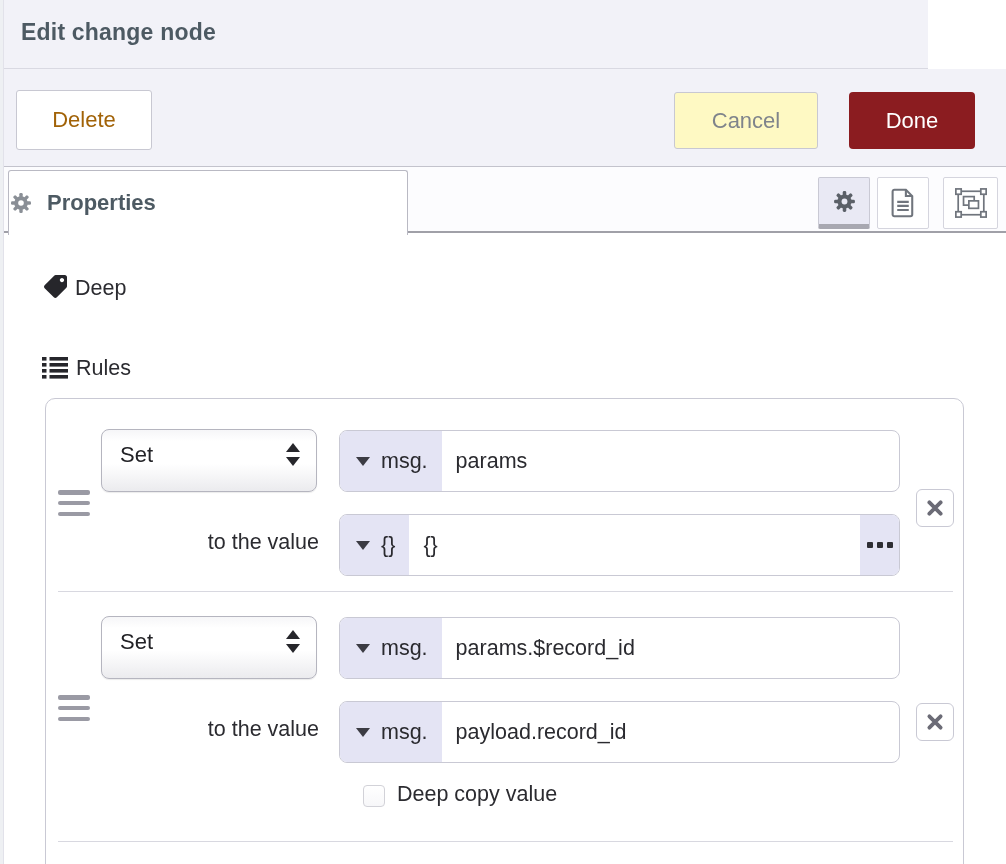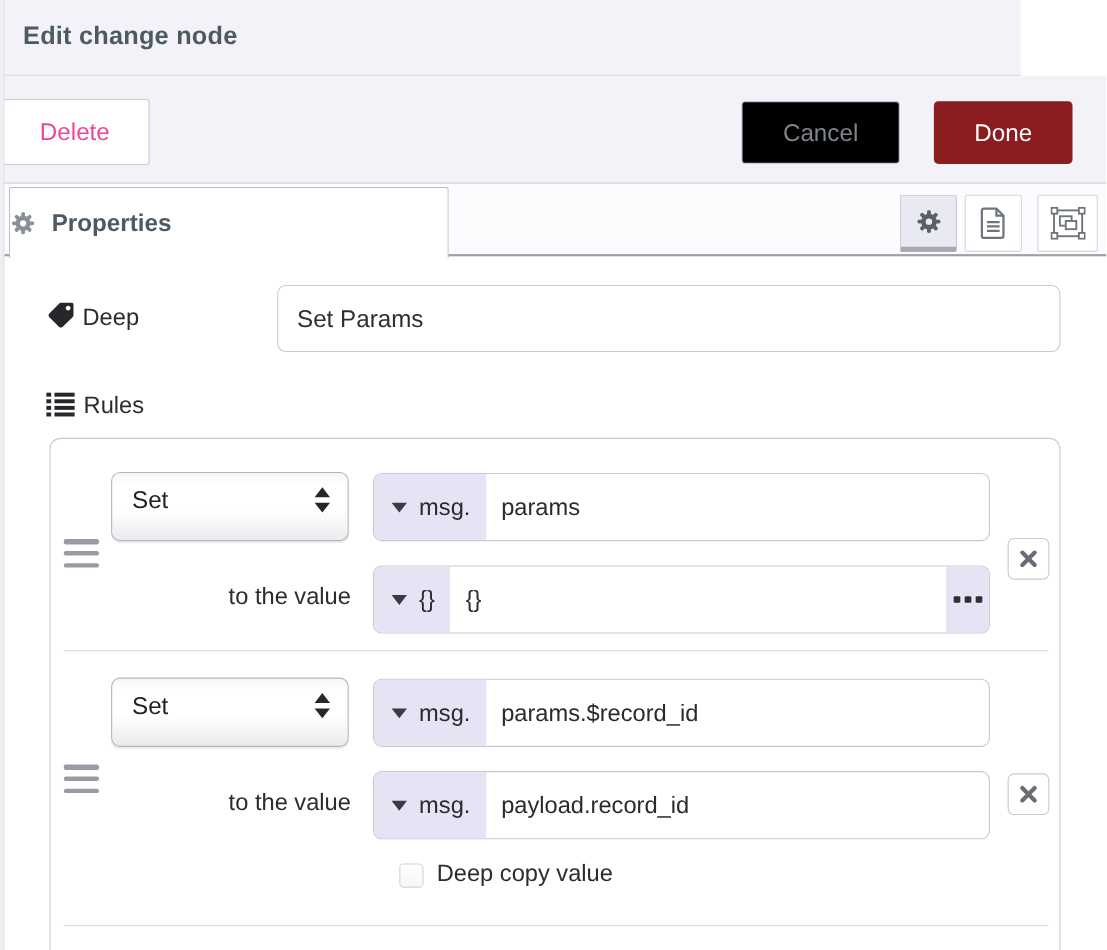--- a/index.html
+++ b/index.html
@@ -9,22 +9,22 @@
 
   .edge-strip { position:absolute; left:0; top:0; bottom:0; width:4px; background:#eef0f3; border-right:1px solid #e2e2ea; z-index:50; }
 
   
   .hdr { position:absolute; left:0; top:0; width:928px; height:69px; background:#f2f2f8; border-bottom:1px solid #d9d9e2; }
   .hdr-title { position:absolute; left:21px; top:19px; font-size:23px; font-weight:bold; color:#4d5a63; letter-spacing:.2px; }
 
   
   .toolbar { position:absolute; left:0; top:69px; width:1006px; height:98px; background:#f2f2f8; border-bottom:1px solid #c3c3cc; }
   .btn { position:absolute; display:flex; align-items:center; justify-content:center; font-size:22px; cursor:pointer; }
-  .btn-delete { left:0; top:21px; width:136px; height:60px; background:#fff; border:1px solid #c8c8d2; border-radius:3px; color:#ec4899; }
-  .btn-cancel { right:188px; top:23px; width:144px; height:57px; background:#000000; border:1px solid #c8c8d2; border-radius:3px; color:#7f848b; }
+  .btn-delete { left:16px; top:21px; width:136px; height:60px; background:#fff; border:1px solid #c8c8d2; border-radius:3px; color:#a16207; }
+  .btn-cancel { right:188px; top:23px; width:144px; height:57px; background:#fef9c3; border:1px solid #c8c8d2; border-radius:3px; color:#7f848b; }
   .btn-done { right:31px; top:23px; width:126px; height:57px; border:none; border-radius:4px; color:#fff; font-weight:500; }
 
   
   .tabbar { position:absolute; left:0; top:167px; width:1006px; height:66px; background:#fcfcfe; border-bottom:2px solid #a0a0a8; }
   .tab { position:absolute; left:8px; top:3px; width:400px; height:65px; background:#fff; border:1px solid #b9b9c3; border-bottom:none; border-radius:3px 3px 0 0; z-index:2; display:flex; align-items:center; gap:14px; cursor:pointer; }
   .tab-label { font-size:22px; font-weight:bold; color:#4d5a63; }
   .icon-btn { position:absolute; top:10px; width:52px; height:52px; background:#fff; border:1px solid #d5d5de; border-radius:2px; display:flex; align-items:center; justify-content:center; cursor:pointer; }
   .icon-btn.selected { background:#e9e9f4; border:1px solid #c9c9d4; border-bottom:5px solid #a8a8b1; }
   .ib-gear { left:818px; } .ib-doc { left:877px; } .ib-app { left:943px; width:55px; }
 
@@ -137,21 +137,20 @@
       </span>
     </div>
   </div>
 
   <span style="position:absolute; left:44px; top:275px;">
     <svg width="23" height="23" viewBox="0 0 512 512" style="transform:scaleX(-1);">
       <path fill="#26262b" d="M0 252.118V48C0 21.49 21.49 0 48 0h204.118a48 48 0 0 1 33.941 14.059l211.882 211.882c18.745 18.745 18.745 49.137 0 67.882L293.823 497.941c-18.745 18.745-49.137 18.745-67.882 0L14.059 286.059A48 48 0 0 1 0 252.118zM112 64c-26.51 0-48 21.49-48 48s21.49 48 48 48 48-21.49 48-48-21.49-48-48-48z"></path>
     </svg>
   </span>
   <div class="fld-label" style="left:75px; top:276px;">Deep</div>
-  <input class="name-input" type="text" value="Set Params" style="">
 
   <span style="position:absolute; left:42px; top:356px;">
     <svg width="26" height="24" viewBox="0 0 26 24" fill="#26262b">
       <rect x="0" y="1" width="4.5" height="3.6"></rect>
         <rect x="7.5" y="1" width="18.5" height="3.6"></rect>
       <rect x="0" y="7" width="4.5" height="3.6"></rect>
         <rect x="7.5" y="7" width="18.5" height="3.6"></rect>
       <rect x="0" y="13" width="4.5" height="3.6"></rect>
         <rect x="7.5" y="13" width="18.5" height="3.6"></rect>
       <rect x="0" y="19" width="4.5" height="3.6"></rect>

